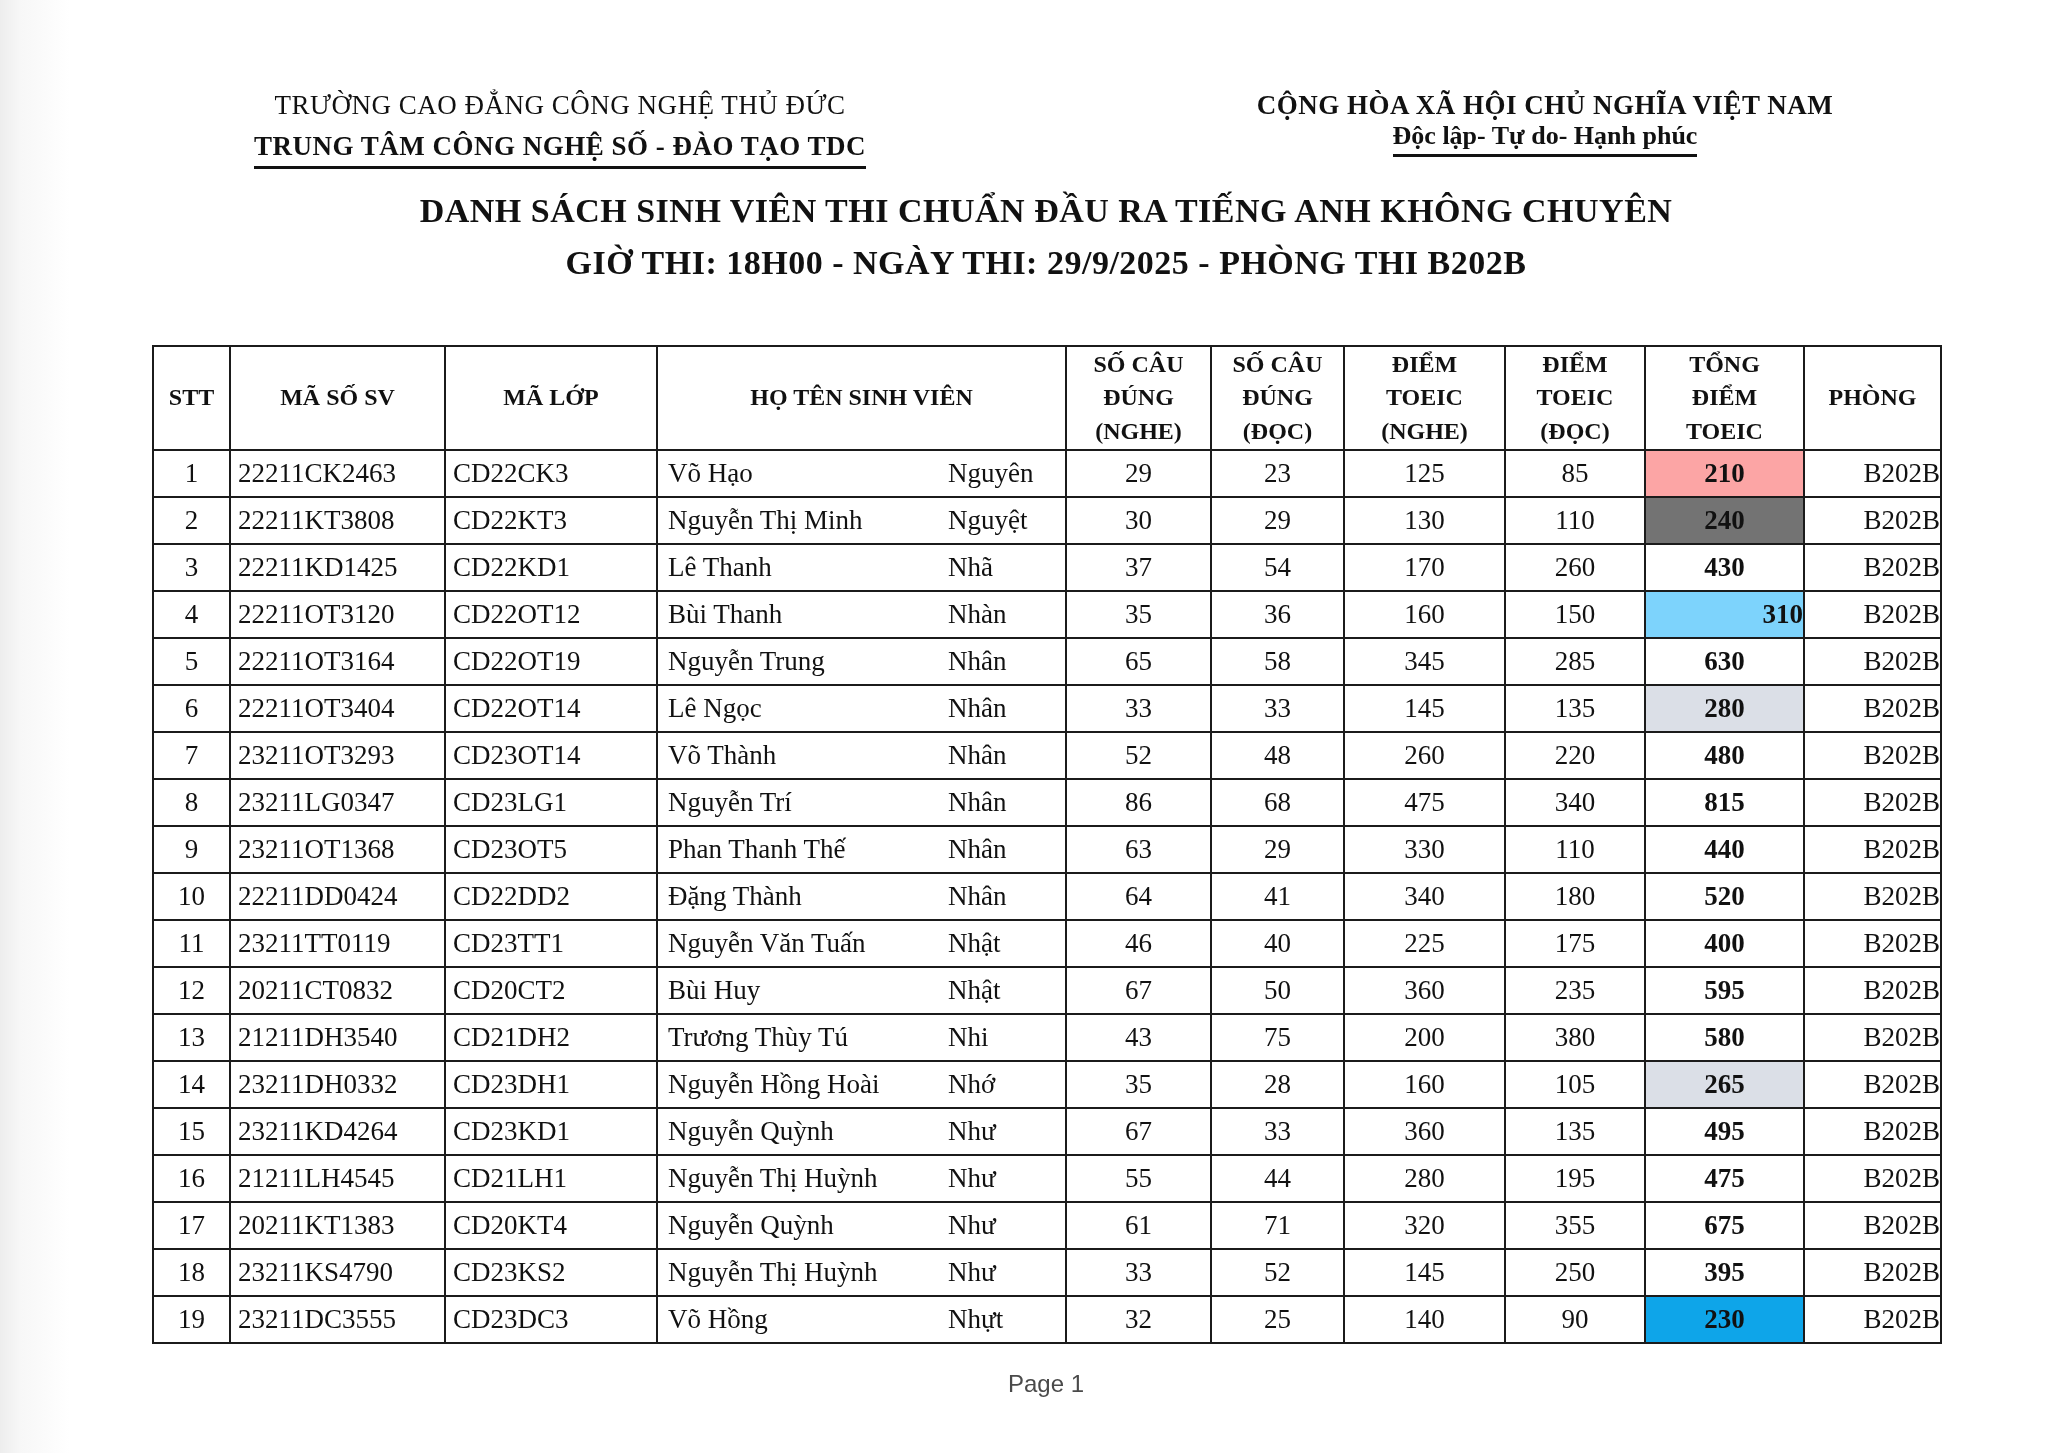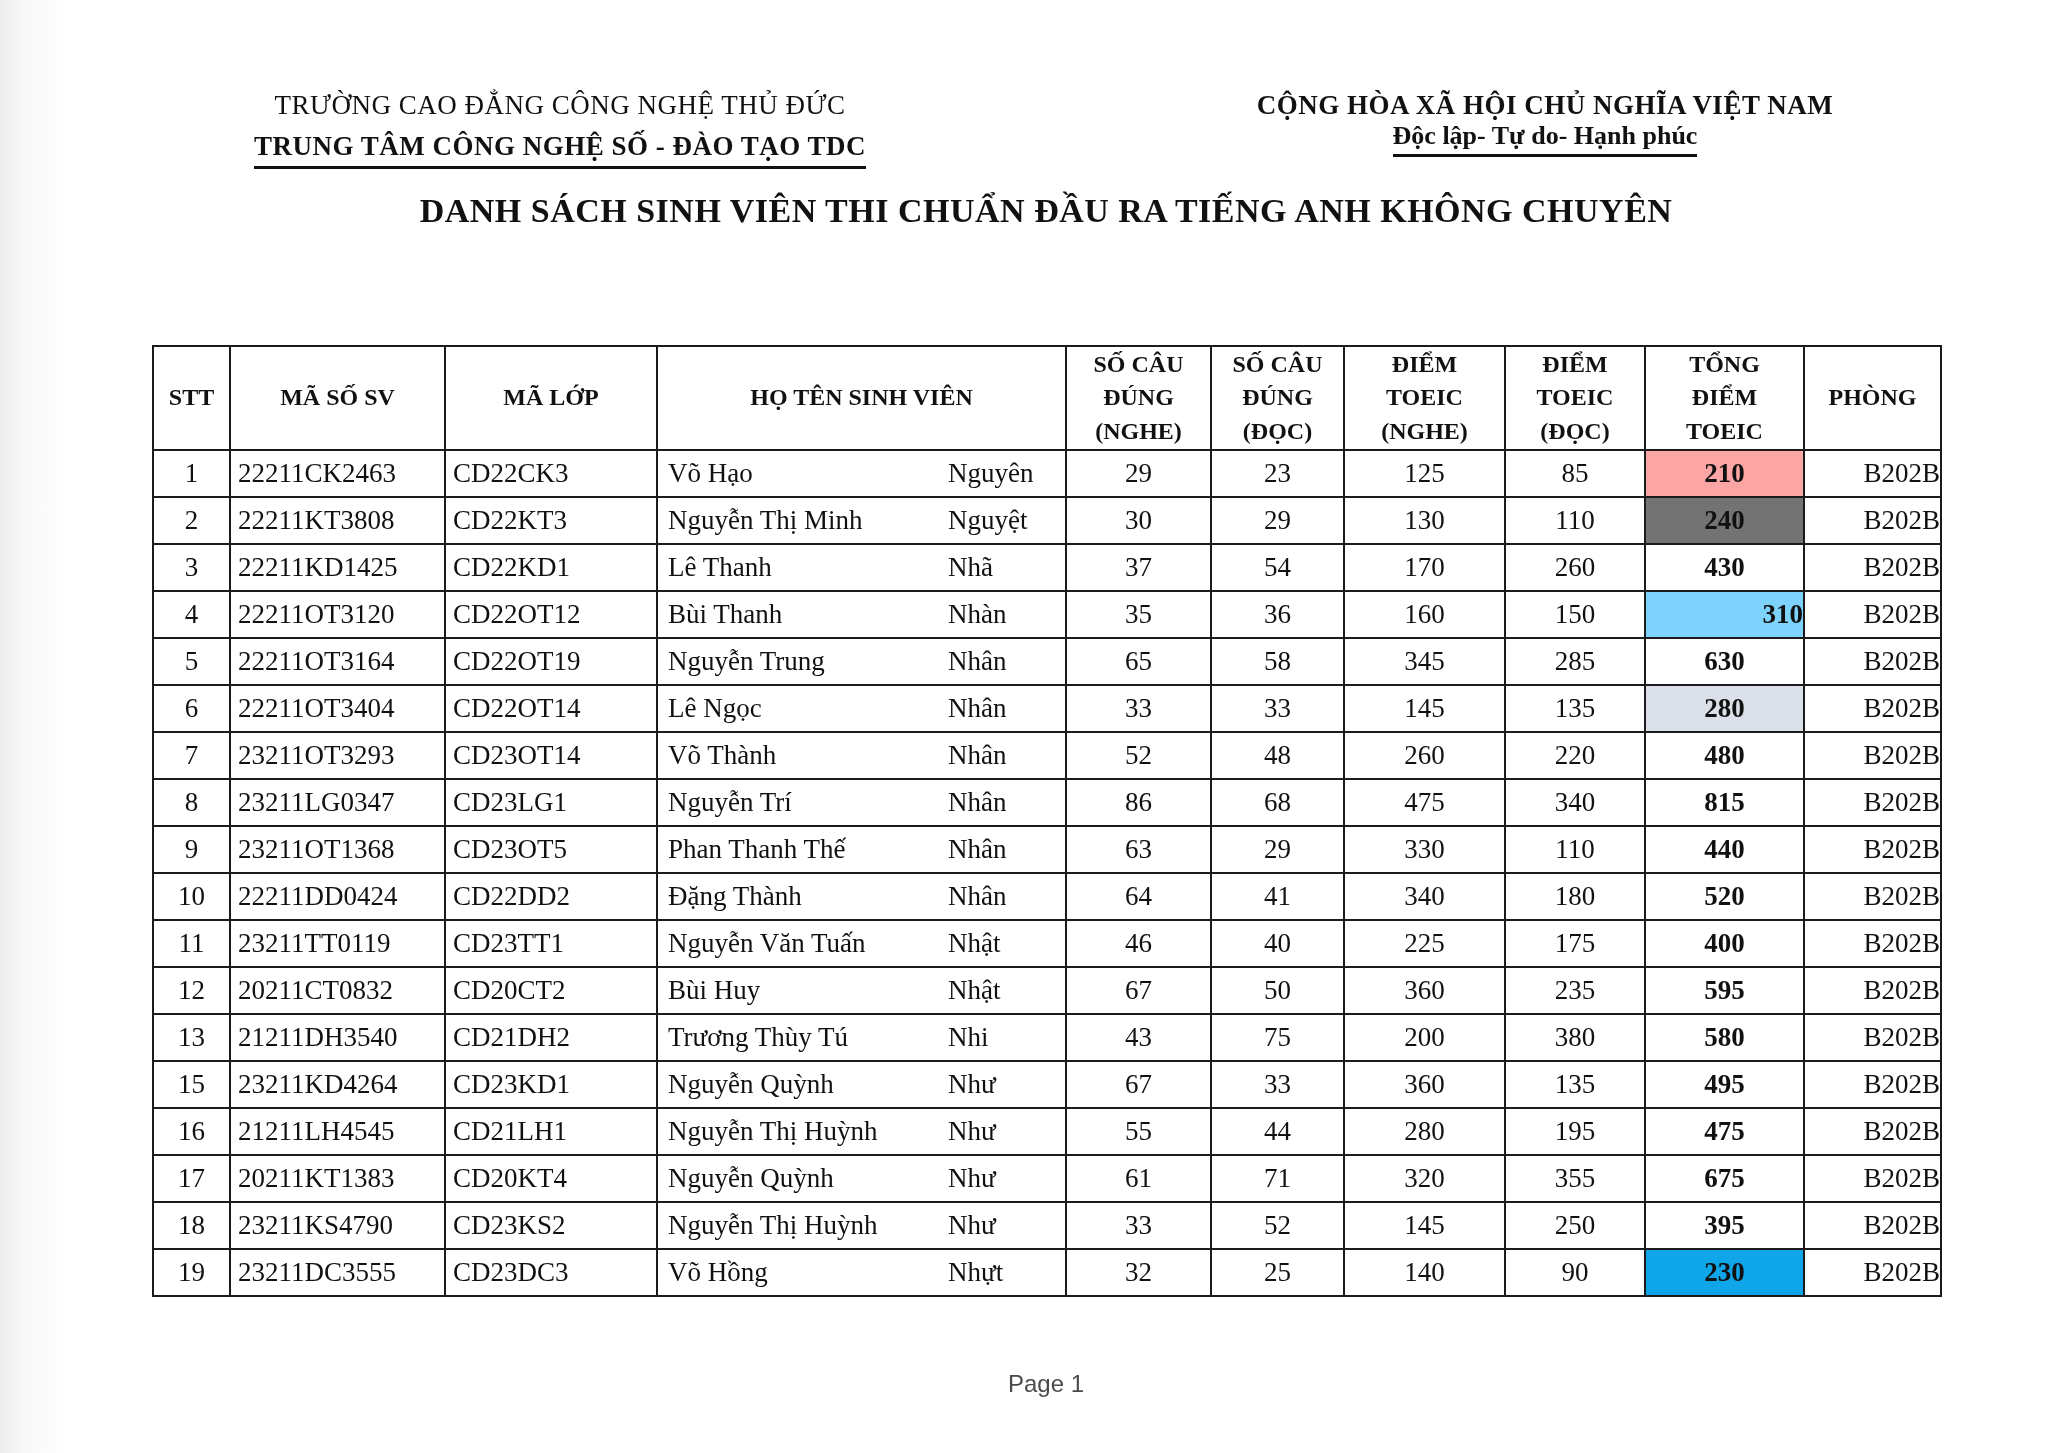--- a/index.html
+++ b/index.html
@@ -77,20 +77,21 @@
 
   <div class="org-right">
     <div class="l1">CỘNG HÒA XÃ HỘI CHỦ NGHĨA VIỆT NAM</div>
     <div class="l2">
       <span>Độc lập- Tự do- Hạnh phúc</span>
     </div>
   </div>
 
   <div class="doc-title">
     <div class="t1">DANH SÁCH SINH VIÊN THI CHUẨN ĐẦU RA TIẾNG ANH KHÔNG CHUYÊN</div>
+    <div class="t2">GIỜ THI: 18H00 - NGÀY THI: 29/9/2025 - PHÒNG THI B202B</div>
   </div>
 
   <table class="roster">
     <colgroup>
       <col style="width:77px">
       <col style="width:215px">
       <col style="width:212px">
       <col style="width:409px">
       <col style="width:145px">
       <col style="width:133px">
@@ -274,20 +275,32 @@
           <td class="c-class">CD21DH2</td>
           <td class="c-name"><span class="fam">Trương Thùy Tú</span><span class="giv">Nhi</span></td>
           <td class="c-num">43</td>
           <td class="c-num">75</td>
           <td class="c-num">200</td>
           <td class="c-num">380</td>
           <td class="c-total">580</td>
           <td class="c-room">B202B</td>
         </tr>
         <tr>
+          <td class="c-stt">14</td>
+          <td class="c-id">23211DH0332</td>
+          <td class="c-class">CD23DH1</td>
+          <td class="c-name"><span class="fam">Nguyễn Hồng Hoài</span><span class="giv">Nhớ</span></td>
+          <td class="c-num">35</td>
+          <td class="c-num">28</td>
+          <td class="c-num">160</td>
+          <td class="c-num">105</td>
+          <td class="c-total" style="background: rgb(219, 223, 231);">265</td>
+          <td class="c-room">B202B</td>
+        </tr>
+        <tr>
           <td class="c-stt">15</td>
           <td class="c-id">23211KD4264</td>
           <td class="c-class">CD23KD1</td>
           <td class="c-name"><span class="fam">Nguyễn Quỳnh</span><span class="giv">Như</span></td>
           <td class="c-num">67</td>
           <td class="c-num">33</td>
           <td class="c-num">360</td>
           <td class="c-num">135</td>
           <td class="c-total">495</td>
           <td class="c-room">B202B</td>

